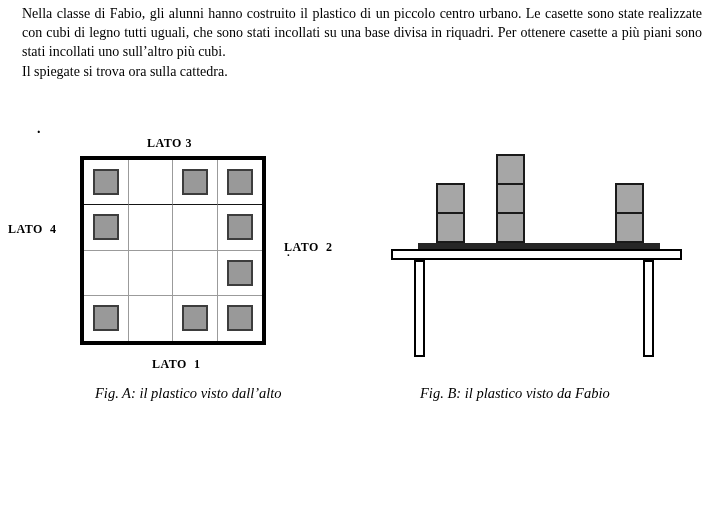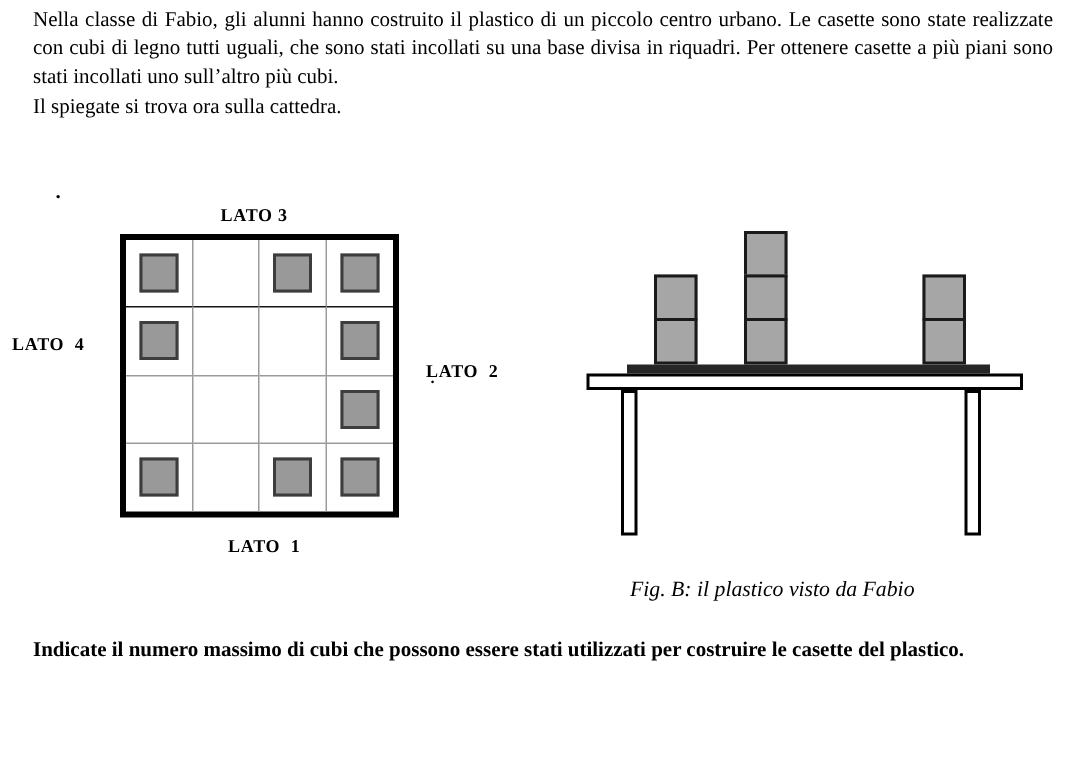--- a/index.html
+++ b/index.html
@@ -177,20 +177,21 @@
         <div class="house"></div>
       </div>
       <div class="cell"></div>
       <div class="cell">
         <div class="house"></div>
       </div>
       <div class="cell">
         <div class="house"></div>
       </div>
     </div>
+  <div class="caption cap-a">Fig. A: il plastico visto dall’alto</div>
 
   <div class="figB">
     <div class="basestrip"></div>
     <div class="tabletop"></div>
     <div class="leg leg-left"></div>
     <div class="leg leg-right"></div>
     <div id="stacks">
         <div class="stack stack0">
           <div class="cube"></div>
           <div class="cube"></div>
@@ -202,16 +203,15 @@
         </div>
         <div class="stack stack2">
           <div class="cube"></div>
           <div class="cube"></div>
         </div>
       </div>
   </div>
   <div class="caption cap-b">Fig. B: il plastico visto da Fabio</div>
 
   <div class="questions">
-    <p>Indicate il numero massimo di cubi che possono essere stati utilizzati per costruire le casette del plastico.</p>
   </div>
 
 </div>
 
 </body></html>

